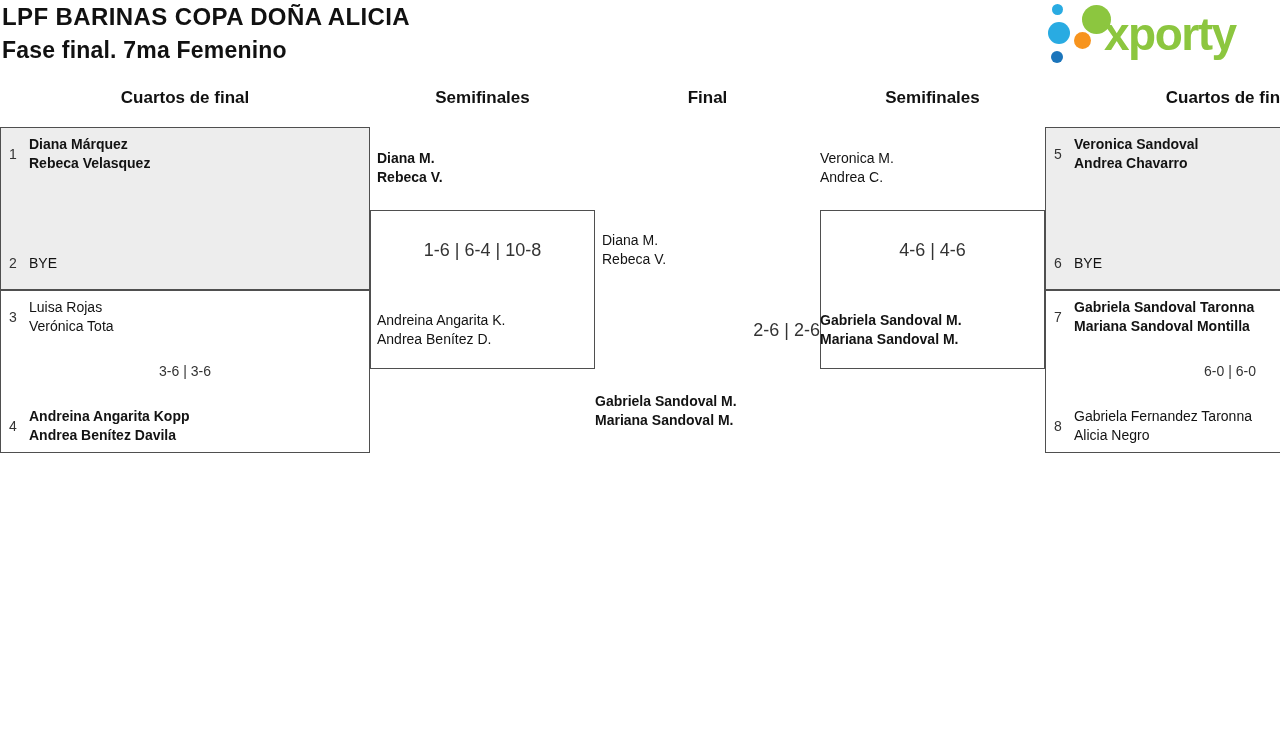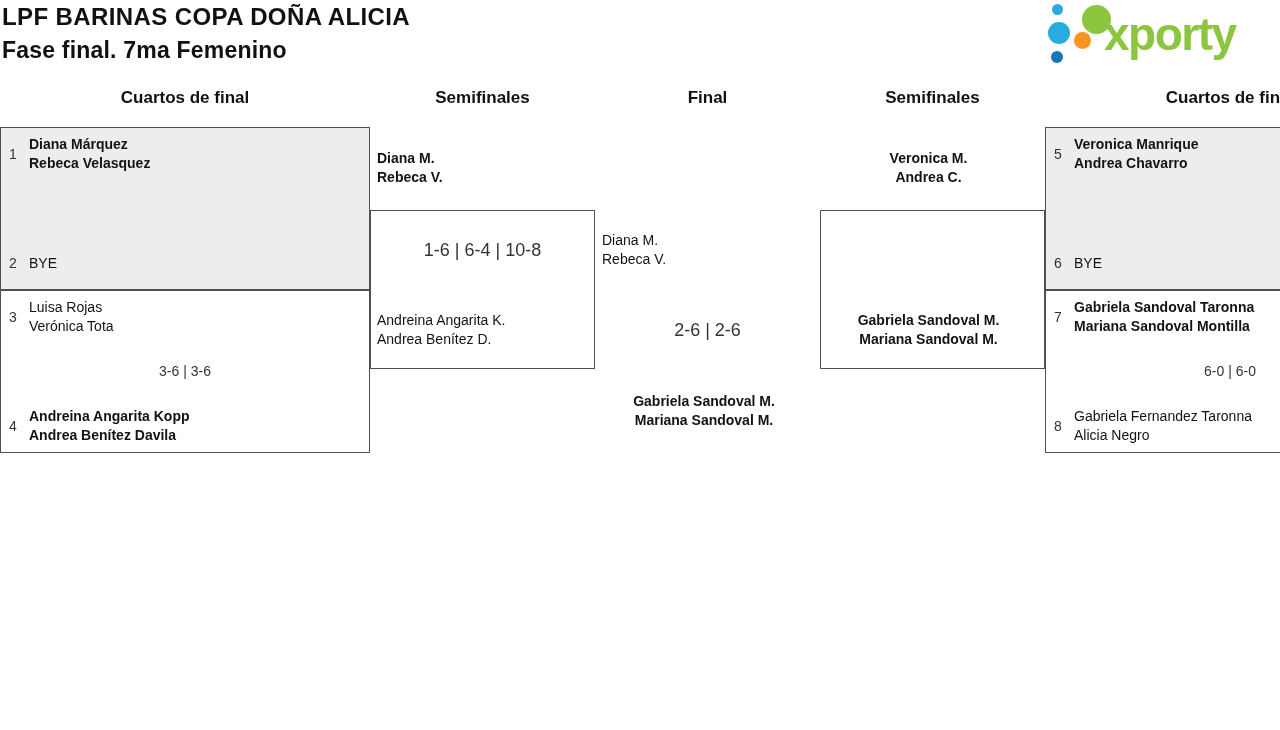--- a/index.html
+++ b/index.html
@@ -15,21 +15,21 @@
   .qf-box{width:370px;height:163px;display:flex;flex-direction:column;justify-content:space-between;padding:7px 8px;}
   .qf-box.gray{background:#ededed;}
   .team-row{display:flex;align-items:center;min-height:38px;}
   .seed{width:15px;margin-right:5px;font-size:14px;color:#333;flex-shrink:0;}
   .team-names{font-size:14px;line-height:19px;color:#131313;white-space:nowrap;}
   .bold{font-weight:bold;}
   .score-line{font-size:14px;color:#333;text-align:center;line-height:17px;}
 
   .abs-team{position:absolute;font-size:14px;line-height:19px;color:#131313;white-space:nowrap;}
   .abs-score{position:absolute;font-size:18px;color:#333;text-align:center;line-height:17px;}
-  .ra{text-align:center;font-weight:bold;}
+  .ra{text-align:left;}
 
   .dot{position:absolute;border-radius:50%;}
   .dot-cyan-sm{left:1052px;top:4px;width:11px;height:11px;background:#29abe2;}
   .dot-green{left:1082px;top:5px;width:29px;height:29px;background:#8cc63f;}
   .dot-cyan{left:1048px;top:22px;width:22px;height:22px;background:#29abe2;}
   .dot-orange{left:1074px;top:32px;width:17px;height:17px;background:#f7941e;}
   .dot-blue-sm{left:1051px;top:51px;width:12px;height:12px;background:#1b75bb;}
   .logo-text{position:absolute;left:1104px;top:7px;font-size:46px;font-weight:700;letter-spacing:-1.5px;color:#8cc63f;}
 </style>
 </head>
@@ -99,41 +99,42 @@
   <div class="abs-score" style="left:370px;width:225px;top:242px;">1-6 | 6-4 | 10-8</div>
   <div class="abs-team" style="left:377px;top:311px;">
     <div>Andreina Angarita K.</div>
     <div>Andrea Benítez D.</div>
   </div>
 
   <div class="abs-team" style="left:602px;top:231px;">
     <div>Diana M.</div>
     <div>Rebeca V.</div>
   </div>
-  <div class="abs-score" style="left:595px;width:225px;top:322px;">2-6 | 2-6</div>
+  <div class="abs-score" style="left:595px;width:225px;top:322px;text-align:right;">2-6 | 2-6</div>
   <div class="abs-team ra bold" style="left:595px;width:218px;top:392px;">
     <div>Gabriela Sandoval M.</div>
     <div>Mariana Sandoval M.</div>
   </div>
 
   <div class="match-box" style="left:820px;top:210px;width:225px;height:159px;"></div>
   <div class="abs-team ra" style="left:820px;width:217px;top:149px;">
     <div>Veronica M.</div>
     <div>Andrea C.</div>
   </div>
+  <div class="abs-score" style="left:820px;width:225px;top:242px;">4-6 | 4-6</div>
   <div class="abs-team ra bold" style="left:820px;width:217px;top:311px;">
     <div>Gabriela Sandoval M.</div>
     <div>Mariana Sandoval M.</div>
   </div>
 
   <div class="match-box qf-box gray" style="left:1045px;top:127px;">
     <div class="team-row">
       <span class="seed">5</span>
       <div class="team-names bold">
-        <div>Veronica Manrique</div>
+        <div>Veronica Sandoval</div>
         <div>Andrea Chavarro</div>
       </div>
     </div>
     <div class="score-line"></div>
     <div class="team-row">
       <span class="seed">6</span>
       <div class="team-names">
         <div>BYE</div>
         <div></div>
       </div>

